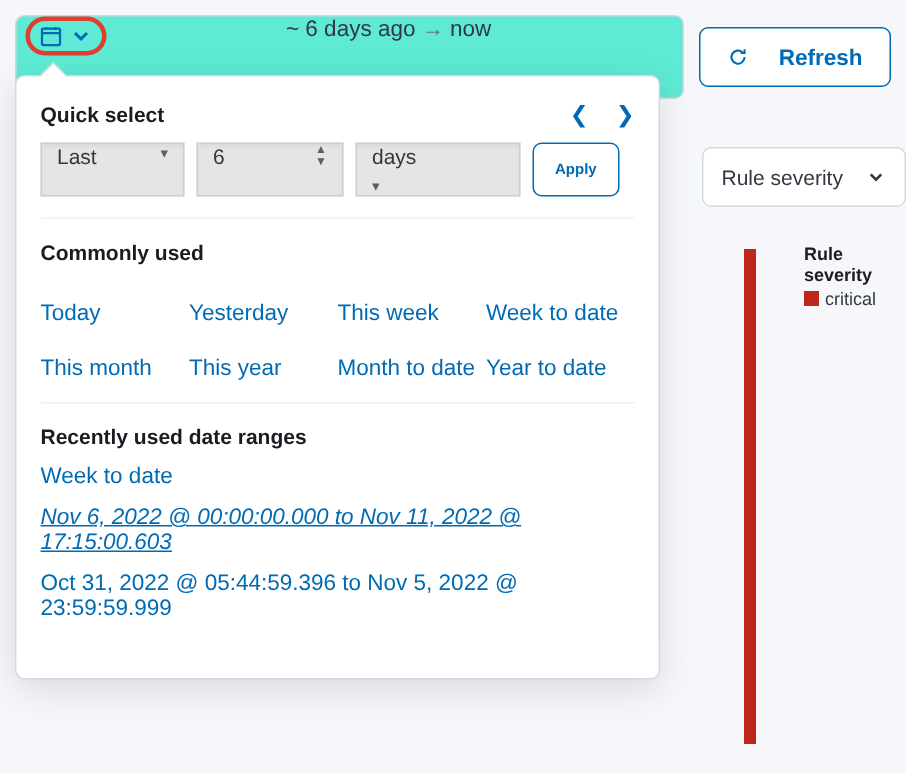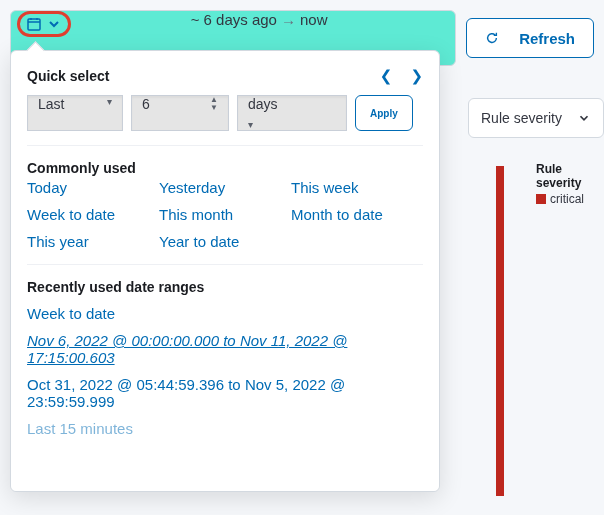--- a/index.html
+++ b/index.html
@@ -34,21 +34,21 @@
   .chart-area { position: absolute; left: 448px; top: 68px; width: 150px; }
   .bar { position: absolute; left: 38px; top: 0; width: 8px; height: 330px; background: #bd271e; }
   .legend { position: absolute; left: 78px; top: -4px; font-size: 12px; }
   .legend-title { font-weight: 700; color: #1a1c21; margin-bottom: 2px; }
   .legend-row { display: flex; align-items: center; gap: 4px; color: #343741; }
   .swatch { width: 10px; height: 10px; background: #bd271e; display: inline-block; }
 
   .popover {
     position: absolute; left: 10px; top: 50px; width: 430px; background: #fff;
     border: 1px solid #d3d9e0; border-radius: 6px; box-shadow: 0 6px 24px rgba(0,0,0,.12);
-    padding: 16px 16px 16px 16px;
+    padding: 16px 16px 0 16px;
   }
   .popover::before {
     content: ""; position: absolute; left: 18px; top: -7px; width: 12px; height: 12px;
     background: #fff; border-left: 1px solid #d3d9e0; border-top: 1px solid #d3d9e0; transform: rotate(45deg);
   }
   .pop-section { border-bottom: 1px solid #eef0f4; padding-bottom: 14px; margin-bottom: 14px; }
   .pop-section:last-child { border-bottom: none; }
   .pop-head { display: flex; align-items: center; justify-content: space-between; margin-bottom: 10px; }
   .pop-title { font-size: 14px; font-weight: 700; color: #1a1c21; }
   .nav-arrows { display: flex; gap: 18px; color: #006bb4; }
@@ -64,21 +64,21 @@
   .sel.tense { width: 96px; }
   .num-in { width: 98px; justify-content: space-between; }
   .spin { display: flex; flex-direction: column; font-size: 8px; color: #5a606b; line-height: 8px; }
   .sel.unit { width: 110px; flex-direction: column; }
   .apply-btn {
     height: 36px; padding: 0 14px; border: 1px solid #006bb4; background: #fff;
     color: #006bb4; font-weight: 600; border-radius: 6px; cursor: pointer; font-size: 10px;
   }
   .caret { font-size: 10px; color: #5a606b; }
 
-  .two-col { display: grid; grid-template-columns: 1fr 1fr 1fr; row-gap: 10px; margin-top: 3px; }
+  .two-col { display: grid; grid-template-columns: 1fr 1fr 1fr 1fr; row-gap: 20px; margin-top: 24px; }
   .link { color: #006bb4; font-size: 15px; cursor: pointer; }
   .link.u { text-decoration: underline; font-style: italic; }
   .recent-list { display: flex; flex-direction: column; gap: 10px; margin-top: 10px; }
   .fade-bottom {
     position: absolute; left: 0; right: 0; bottom: 0; height: 30px;
     background: linear-gradient(rgba(255,255,255,0), #fff);
     border-radius: 0 0 6px 6px; pointer-events: none;
   }
 </style>
 </head>
@@ -156,29 +156,28 @@
   </div>
 
   <div class="pop-section">
     <div class="pop-title">Commonly used</div>
     <div class="two-col">
       <span class="link">Today</span>
       <span class="link">Yesterday</span>
       <span class="link">This week</span>
       <span class="link">Week to date</span>
       <span class="link">This month</span>
+      <span class="link">This year</span>
       <span class="link">Month to date</span>
-      <span class="link">This year</span>
       <span class="link">Year to date</span>
     </div>
   </div>
 
   <div class="pop-section" style="border-bottom:none; padding-bottom:24px;">
     <div class="pop-title">Recently used date ranges</div>
     <div class="recent-list">
       <span class="link">Week to date</span>
       <span class="link u">Nov 6, 2022 @ 00:00:00.000 to Nov 11, 2022 @ 17:15:00.603</span>
       <span class="link">Oct 31, 2022 @ 05:44:59.396 to Nov 5, 2022 @ 23:59:59.999</span>
-      <span class="link" style="opacity:.5">Last 15 minutes</span>
     </div>
   </div>
   <div class="fade-bottom"></div>
 </div>
 
 </body></html>

